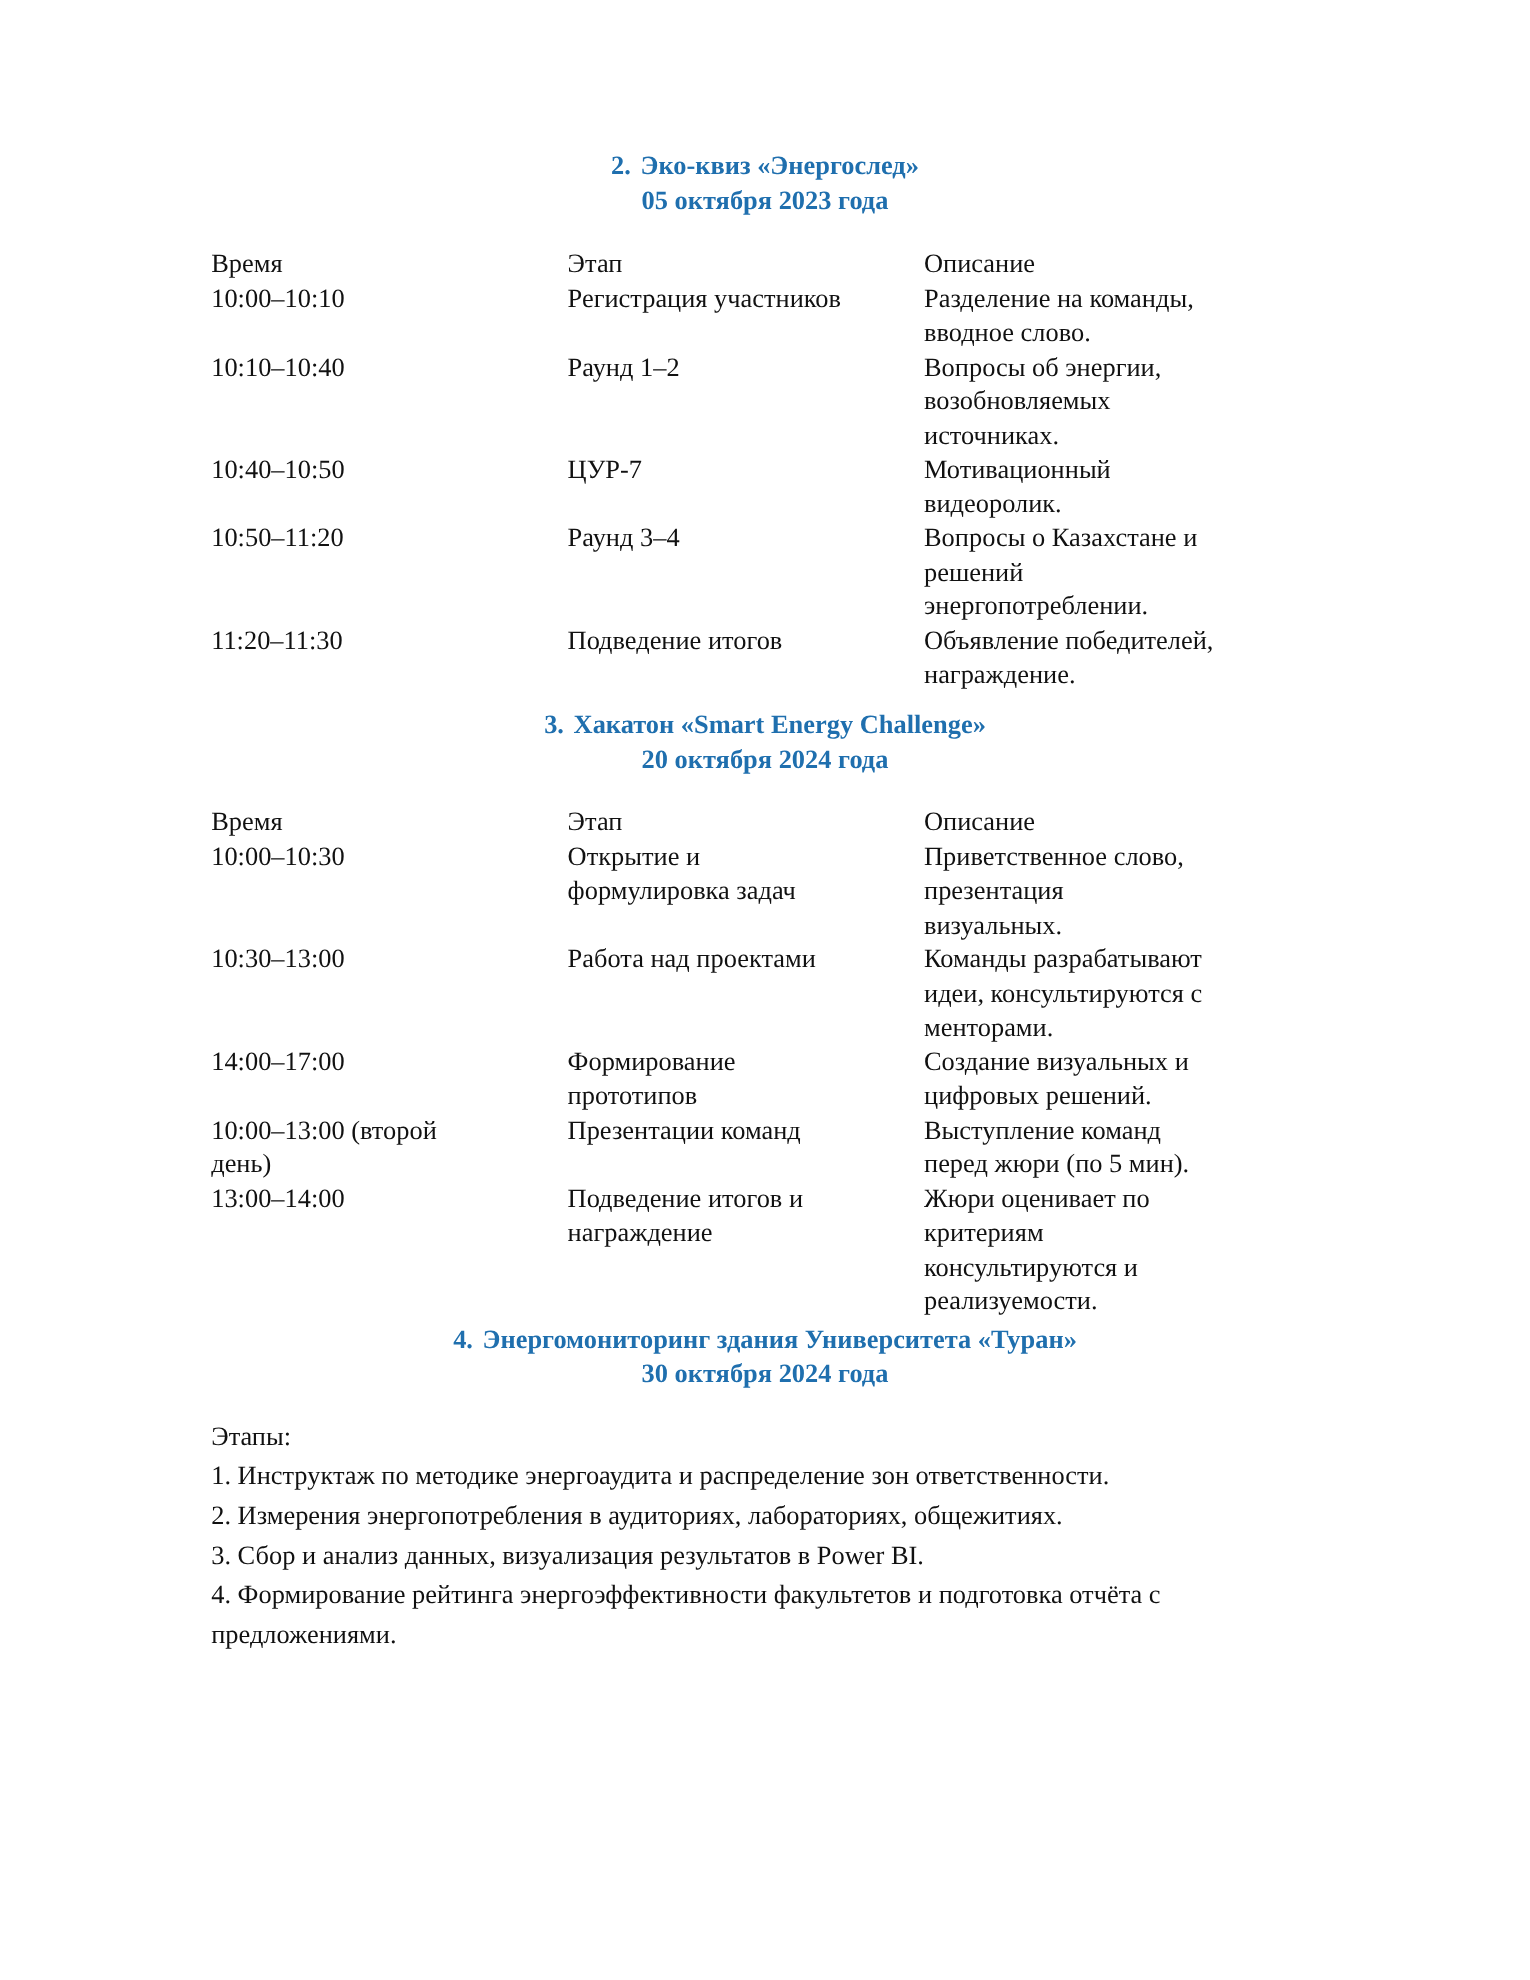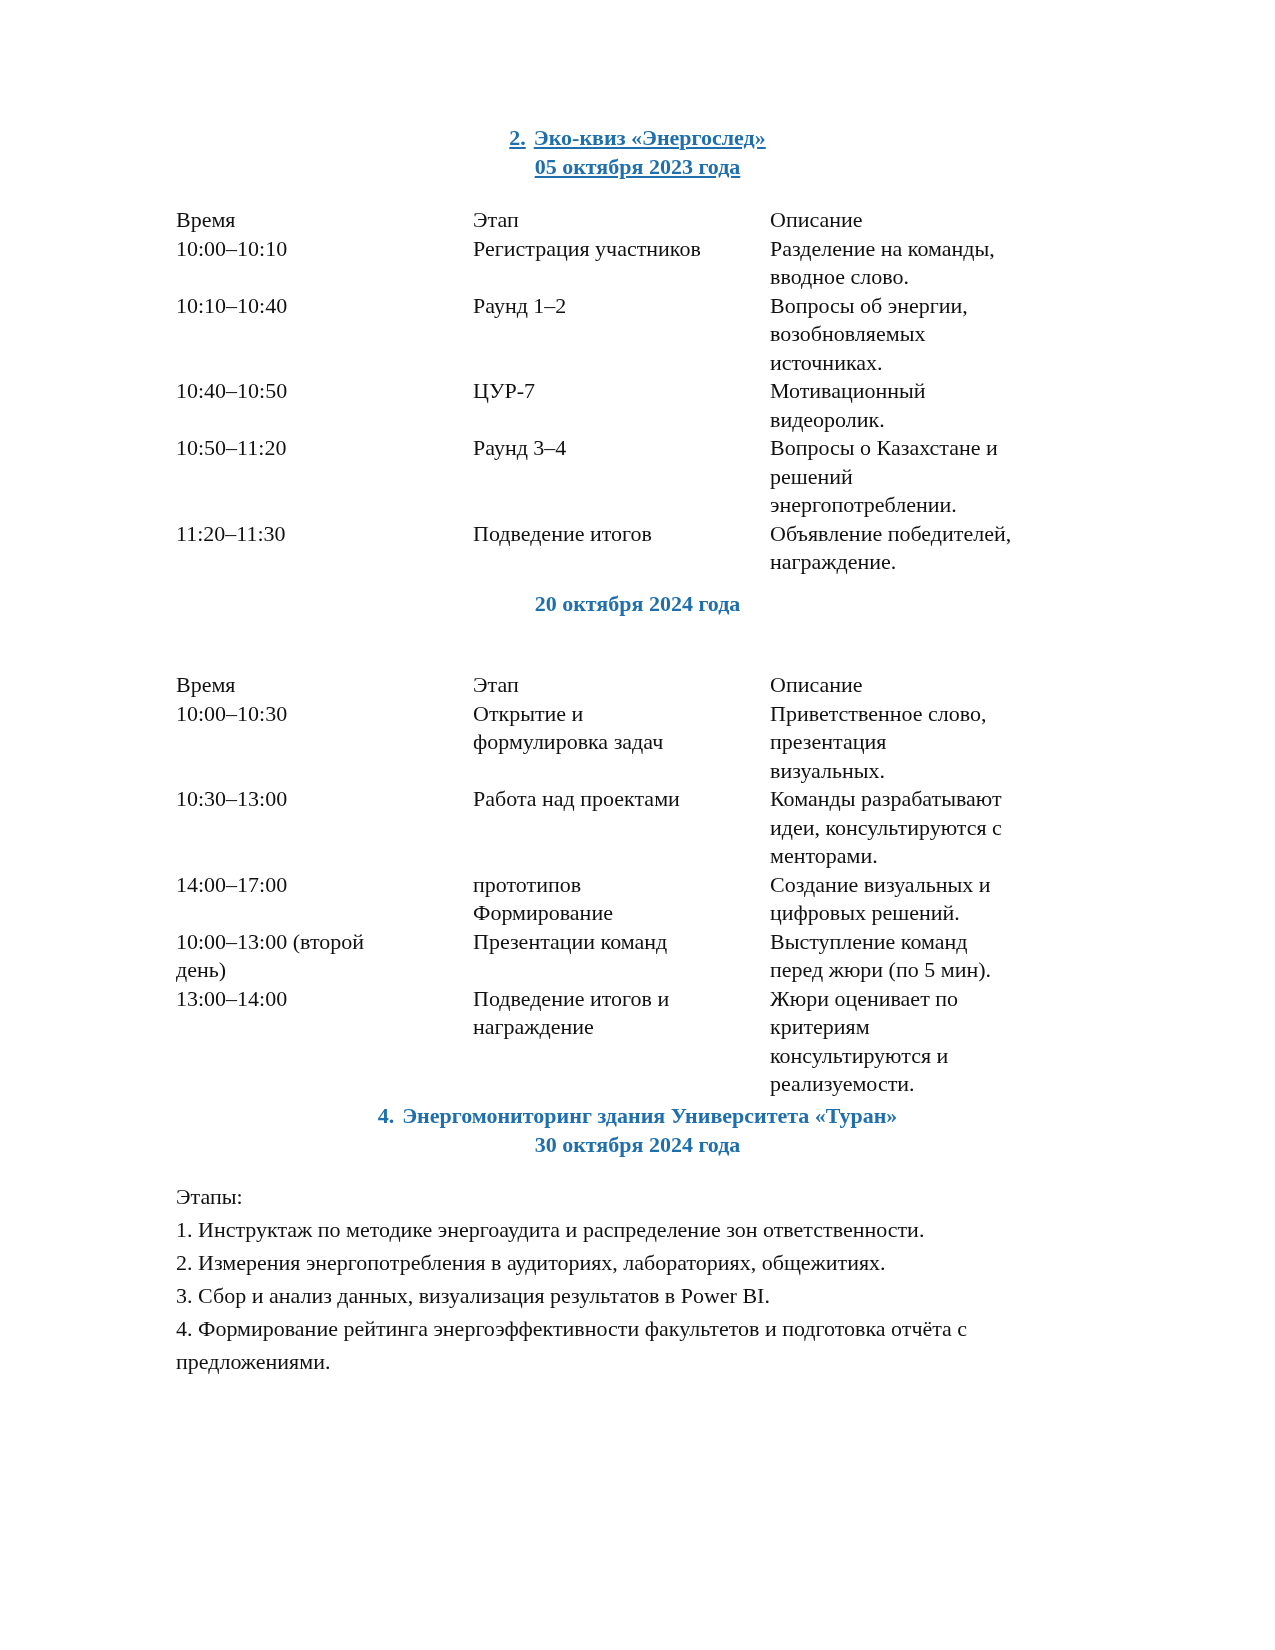--- a/index.html
+++ b/index.html
@@ -21,21 +21,21 @@
   .c3 { width: 290px; flex: none; }
   .cell-line { display: block; white-space: nowrap; }
   .steps { position: absolute; left: 176px; width: 920px; font-size: 22px; line-height: 33px; }
   .steps p { margin: 0; font-family: Liberation Serif, serif; }
 </style>
 </head>
 <body>
 
 <div class="page">
 
-  <div class="heading" style="top:123px;text-decoration:underline;">
+  <div class="heading" style="top:123px;">
     <div>
       <span class="num">2.</span><span>Эко-квиз «Энергослед»</span>
     </div>
     <div>05 октября 2023 года</div>
   </div>
 
   <div class="sched" style="top:206px;">
       <div class="row">
         <div class="c1">Время</div>
         <div class="c2">Этап</div>
@@ -99,20 +99,23 @@
           <span class="cell-line">Подведение итогов</span>
         </div>
         <div class="c3">
           <span class="cell-line">Объявление победителей,</span>
           <span class="cell-line">награждение.</span>
         </div>
       </div>
     </div>
 
   <div class="heading" style="top:589px;">
+    <div>
+      <span class="num">3.</span><span>Хакатон «Smart Energy Challenge»</span>
+    </div>
     <div>20 октября 2024 года</div>
   </div>
 
   <div class="sched" style="top:671px;">
       <div class="row">
         <div class="c1">Время</div>
         <div class="c2">Этап</div>
         <div class="c3">Описание</div>
       </div>
       <div class="row">
@@ -140,22 +143,22 @@
           <span class="cell-line">Команды разрабатывают</span>
           <span class="cell-line">идеи, консультируются с</span>
           <span class="cell-line">менторами.</span>
         </div>
       </div>
       <div class="row">
         <div class="c1">
           <span class="cell-line">14:00–17:00</span>
         </div>
         <div class="c2">
+          <span class="cell-line">Формирование</span>
           <span class="cell-line">прототипов</span>
-          <span class="cell-line">Формирование</span>
         </div>
         <div class="c3">
           <span class="cell-line">Создание визуальных и</span>
           <span class="cell-line">цифровых решений.</span>
         </div>
       </div>
       <div class="row">
         <div class="c1">
           <span class="cell-line">10:00–13:00 (второй</span>
           <span class="cell-line">день)</span>

